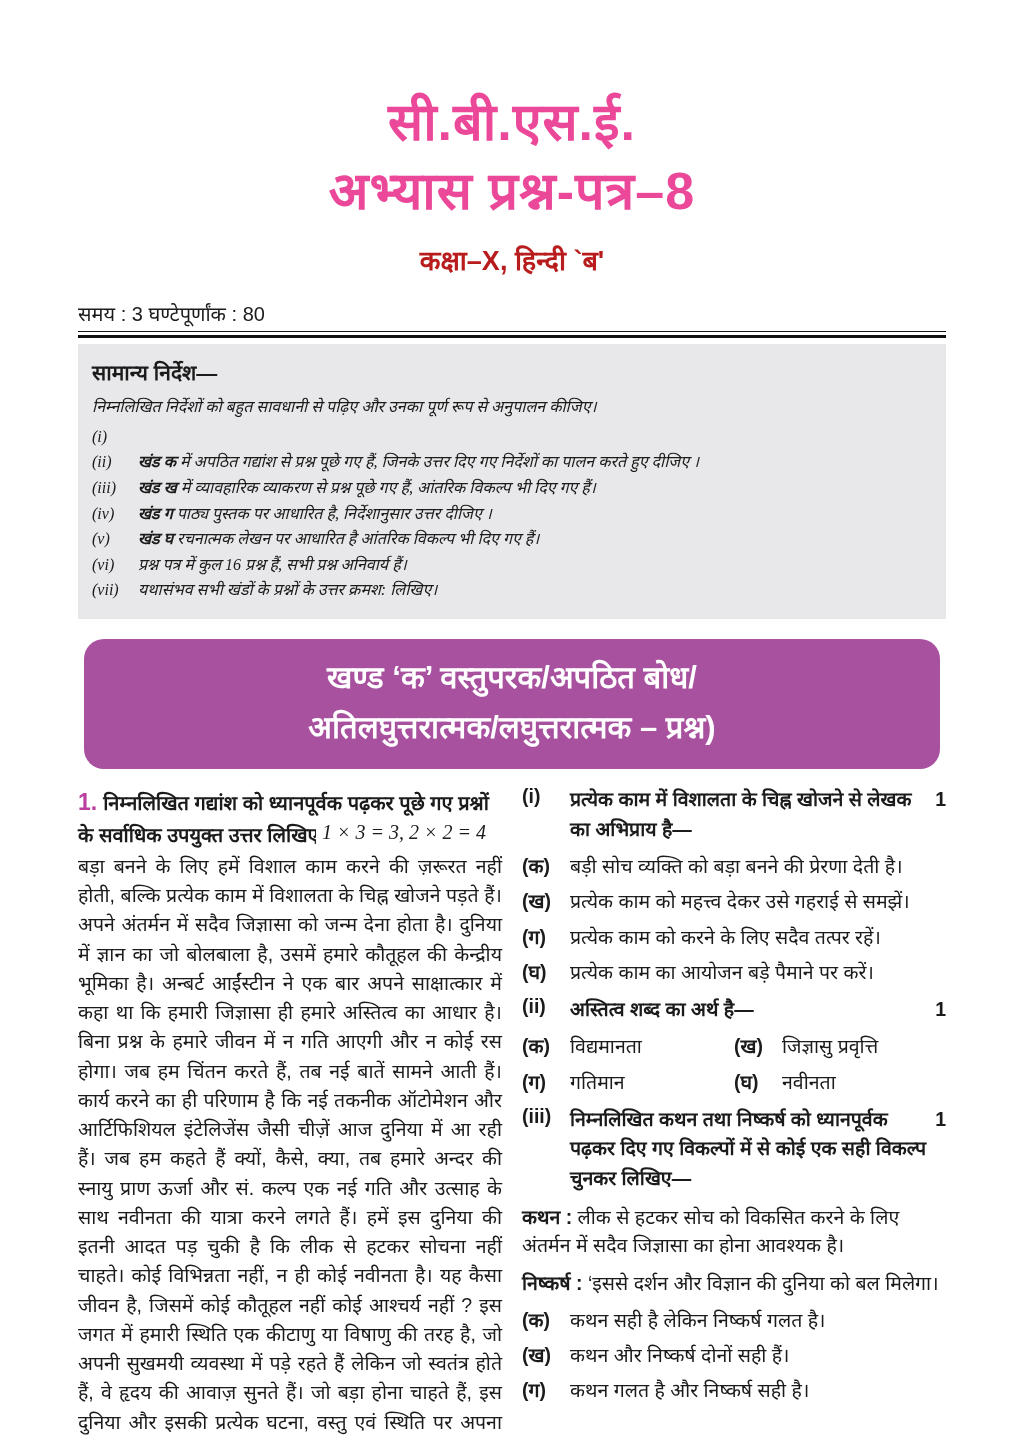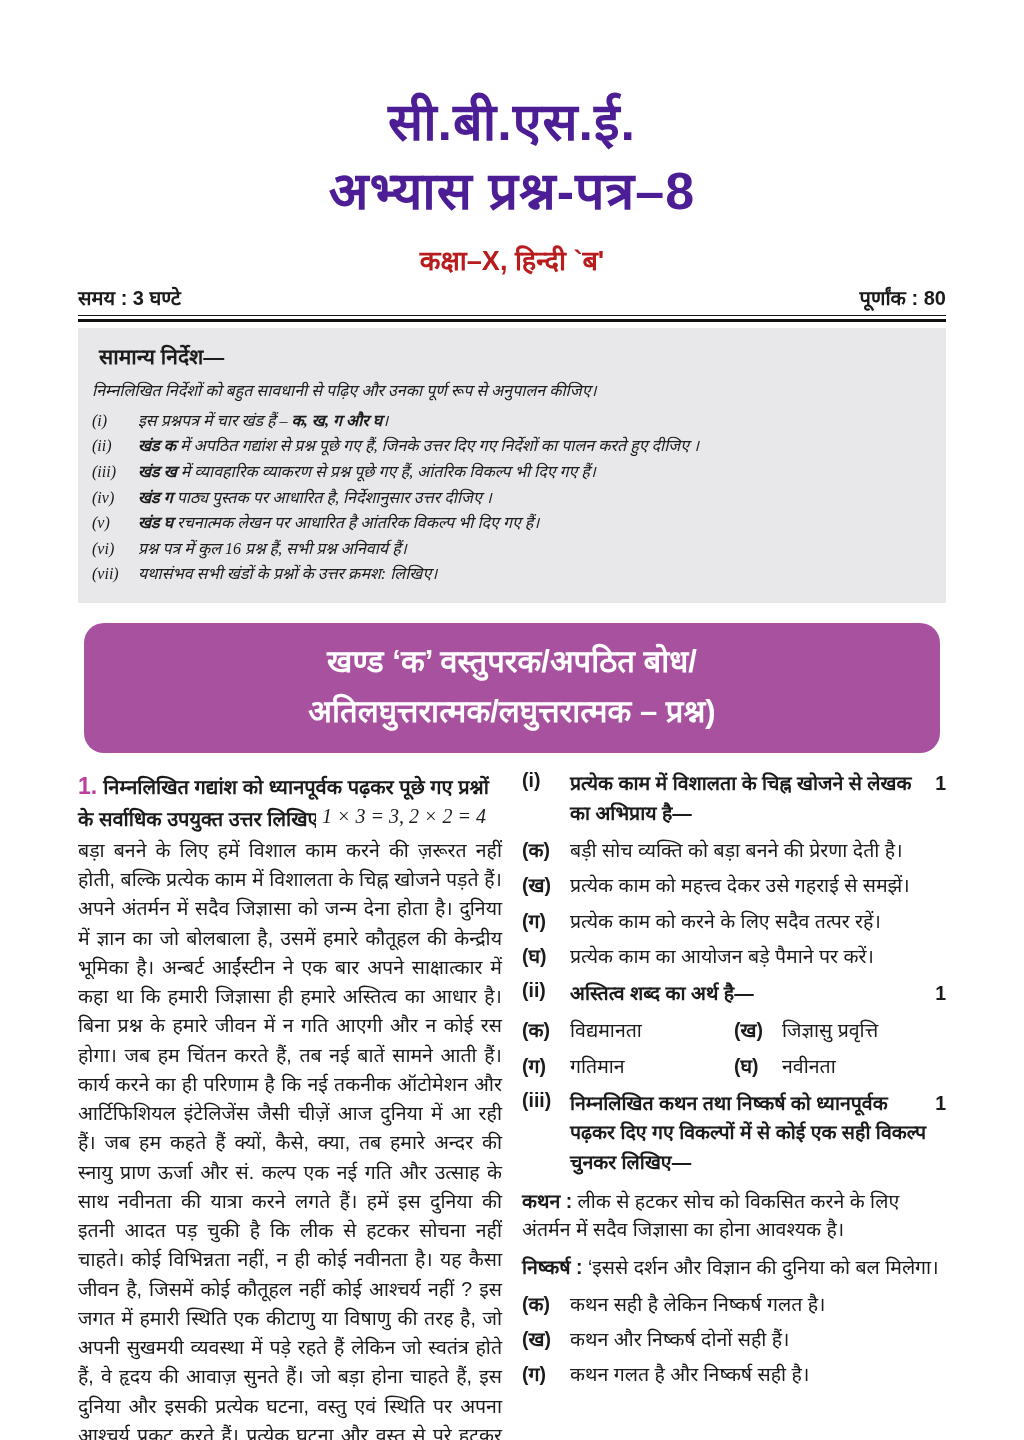--- a/index.html
+++ b/index.html
@@ -6,31 +6,31 @@
   html,body { background:#ffffff; }
   .page {
     width:1024px; height:1440px; position:relative; overflow:hidden;
     background:#ffffff; color:#1b1b1b;
     font-family:"Liberation Sans", sans-serif;
   }
   .content { padding:0 78px; }
 
   
   .header { text-align:center; padding-top:88px; }
-  .title-line { color:#4c1d95; font-weight:bold; font-size:52px; line-height:1.32; letter-spacing:1px; }
+  .title-line { color:#ec4899; font-weight:bold; font-size:52px; line-height:1.32; letter-spacing:1px; }
   .subtitle { color:#b91c1c; font-weight:bold; font-size:27px; margin-top:16px; }
 
   
-  .meta-row { display:flex; justify-content:space-between; font-weight:bold; font-size:20px; margin-top:6px; }
+  .meta-row { display:flex; font-weight:normal; font-size:20px; margin-top:22px; }
 
   .rule { margin-top:4px; border-top:1.5px solid #151515; border-bottom:3.5px solid #111; height:7px; }
 
   
   .instructions { background:#e8e8ea; margin-top:6px; padding:14px 18px 16px 14px; }
-  .inst-heading { font-weight:bold; font-size:21px; margin-bottom:8px;margin-left:7px; }
+  .inst-heading { font-weight:bold; font-size:21px; margin-bottom:8px; }
   .inst-body { font-family:"Liberation Serif", serif; font-style:italic; font-size:16px; line-height:1.6; }
   .inst-intro { margin-bottom:4px; }
   .inst-item { display:flex; }
   .inst-num { width:46px; flex:0 0 46px; }
   .inst-text b { font-weight:bold; }
 
   
   .banner {
     margin:20px 6px 12px 6px; background:#a8519f; border-radius:20px;
     color:#ffffff; text-align:center; font-weight:bold; font-size:31px;
@@ -87,21 +87,20 @@
 
     <div class="rule"></div>
 
     <div class="instructions">
       <div class="inst-heading">सामान्य निर्देश—</div>
       <div class="inst-body">
         <div class="inst-intro">निम्नलिखित निर्देशों को बहुत सावधानी से पढ़िए और उनका पूर्ण रूप से अनुपालन कीजिए।</div>
 
         <div class="inst-item">
           <span class="inst-num">(i)</span>
-          <span class="inst-text"><span>इस प्रश्नपत्र में चार खंड हैं – </span><b>क, ख, ग और घ</b><span>।</span></span>
         </div>
         <div class="inst-item">
           <span class="inst-num">(ii)</span>
           <span class="inst-text"><span></span><b>खंड क</b><span> में अपठित गद्यांश से प्रश्न पूछे गए हैं, जिनके उत्तर दिए गए निर्देशों का पालन करते हुए दीजिए ।</span></span>
         </div>
         <div class="inst-item">
           <span class="inst-num">(iii)</span>
           <span class="inst-text"><span></span><b>खंड ख</b><span> में व्यावहारिक व्याकरण से प्रश्न पूछे गए हैं, आंतरिक विकल्प भी दिए गए हैं।</span></span>
         </div>
         <div class="inst-item">

